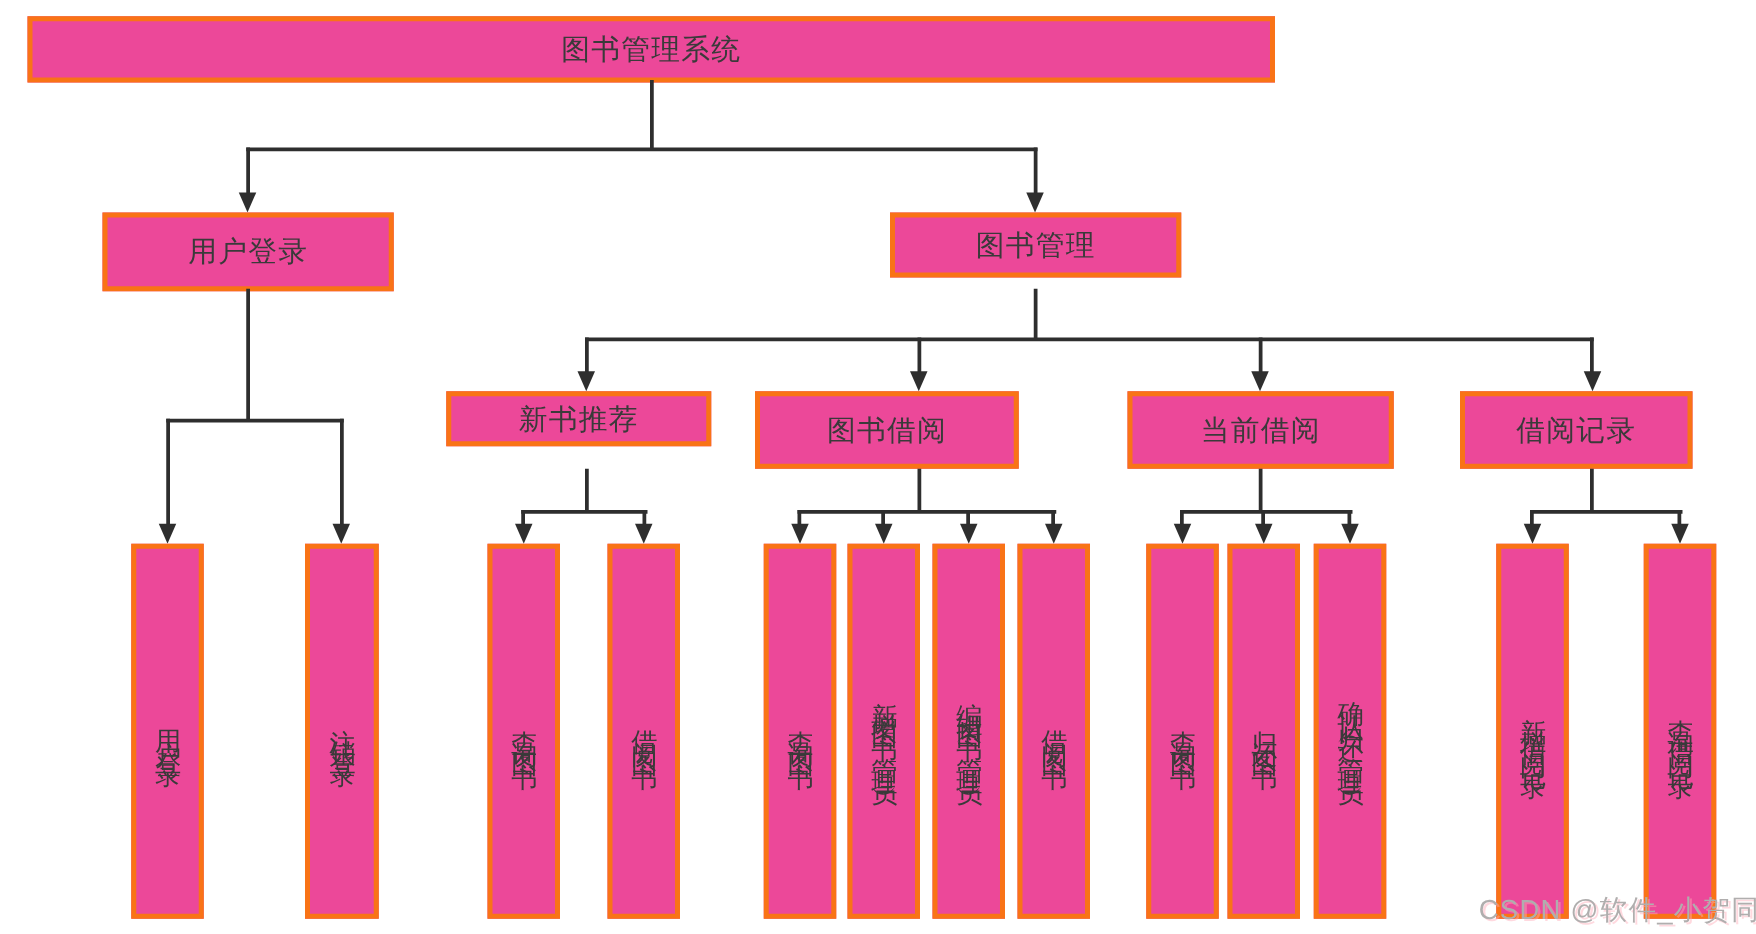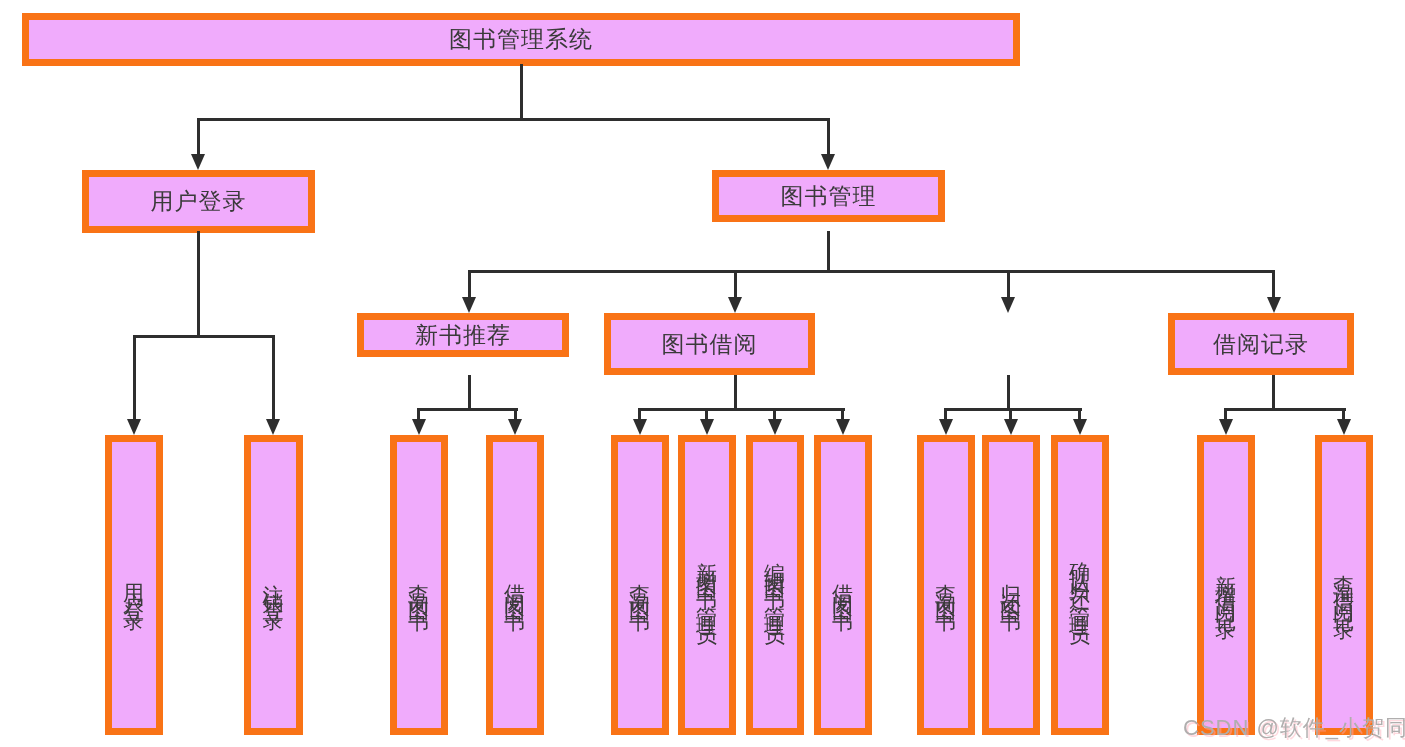--- a/index.html
+++ b/index.html
@@ -7,22 +7,22 @@
   #canvas {
     position: relative;
     width: 1405px;
     height: 747px;
     background: #ffffff;
     overflow: hidden;
   }
   .box {
     position: absolute;
     box-sizing: border-box;
-    border: 7px solid #f97316;
-    background: #f0abfc;
+    border: 4px solid #f97316;
+    background: #ec4899;
     display: flex;
     align-items: center;
     justify-content: center;
     color: #3a3a3a;
     font-size: 23px;
     letter-spacing: 1px;
     white-space: nowrap;
   }
   .leaf { }
   .leaf .vtext {
@@ -99,20 +99,23 @@
   <div class="arrowhead" style="left:1001px; top:297px;"></div>
   <div class="vline" style="left:1272px; top:270px; height:29px;"></div>
   <div class="arrowhead" style="left:1267px; top:297px;"></div>
 
   <div class="box" style="left:357px; top:313px; width:212px; height:44px;">
     <span>新书推荐</span>
   </div>
   <div class="box" style="left:604px; top:313px; width:211px; height:62px;">
     <span>图书借阅</span>
   </div>
+  <div class="box" style="left:902px; top:313px; width:213px; height:62px;">
+    <span>当前借阅</span>
+  </div>
   <div class="box" style="left:1168px; top:313px; width:186px; height:62px;">
     <span>借阅记录</span>
   </div>
 
   <div class="vline" style="left:468px; top:375px; height:35px;"></div>
   <div class="hline" style="left:417px; top:408px; width:101px;"></div>
   <div class="vline" style="left:417px; top:408px; height:13px;"></div>
   <div class="arrowhead" style="left:412px; top:419px;"></div>
   <div class="vline" style="left:514px; top:408px; height:13px;"></div>
   <div class="arrowhead" style="left:508px; top:419px;"></div>

